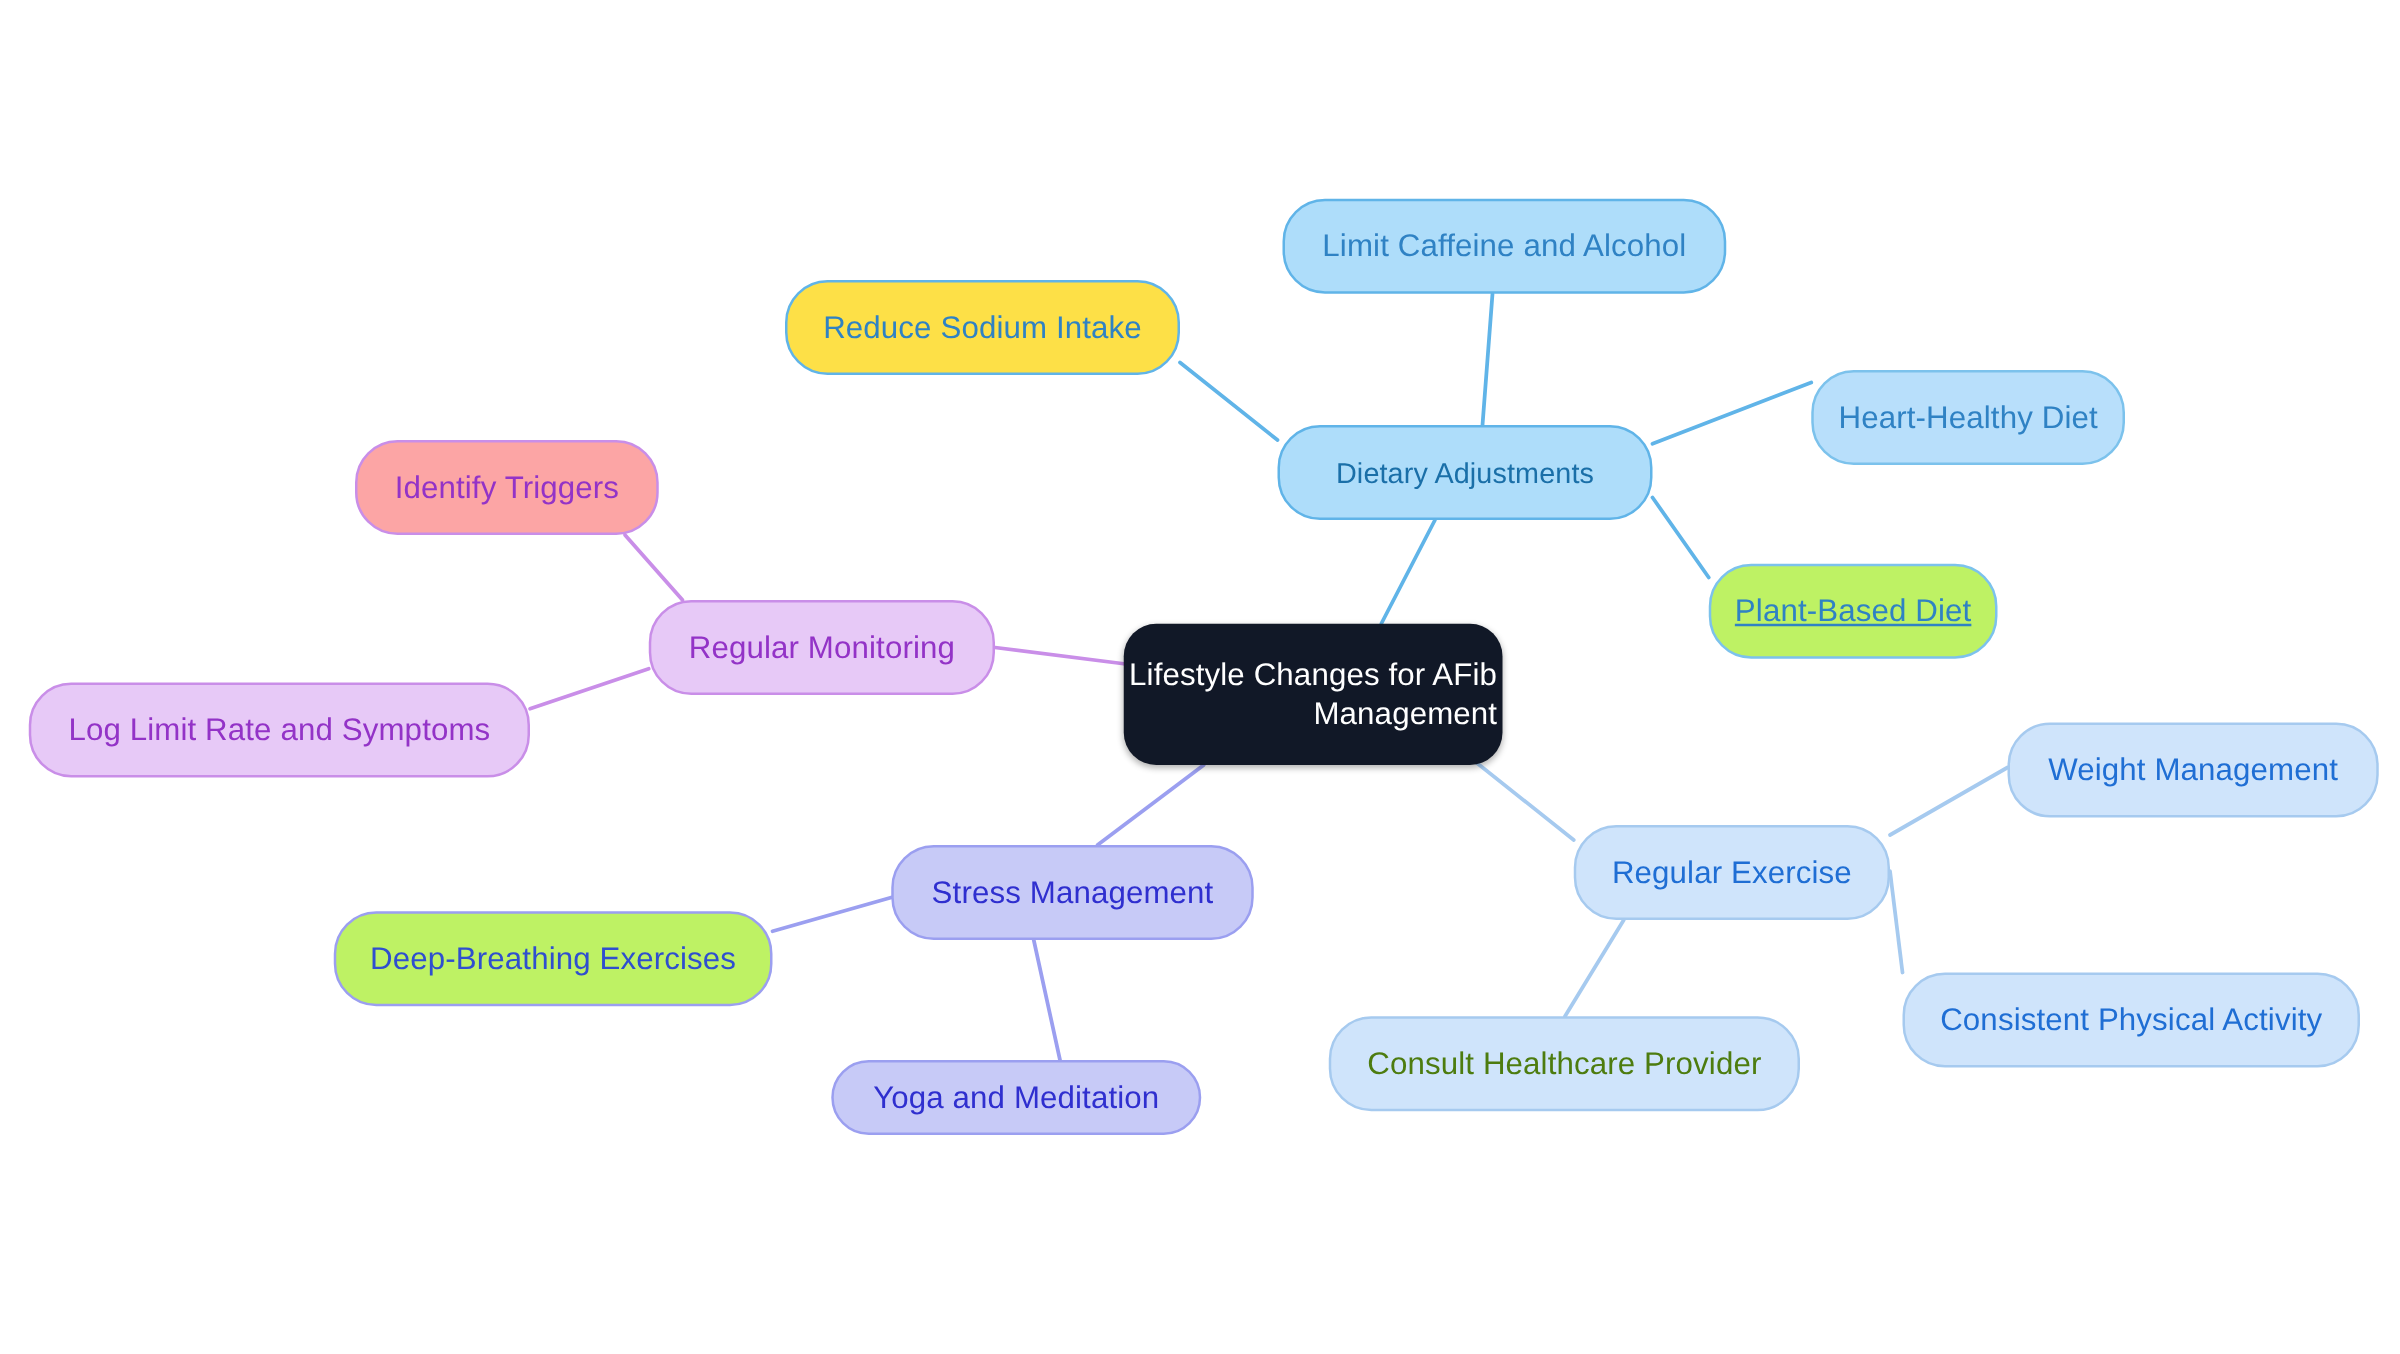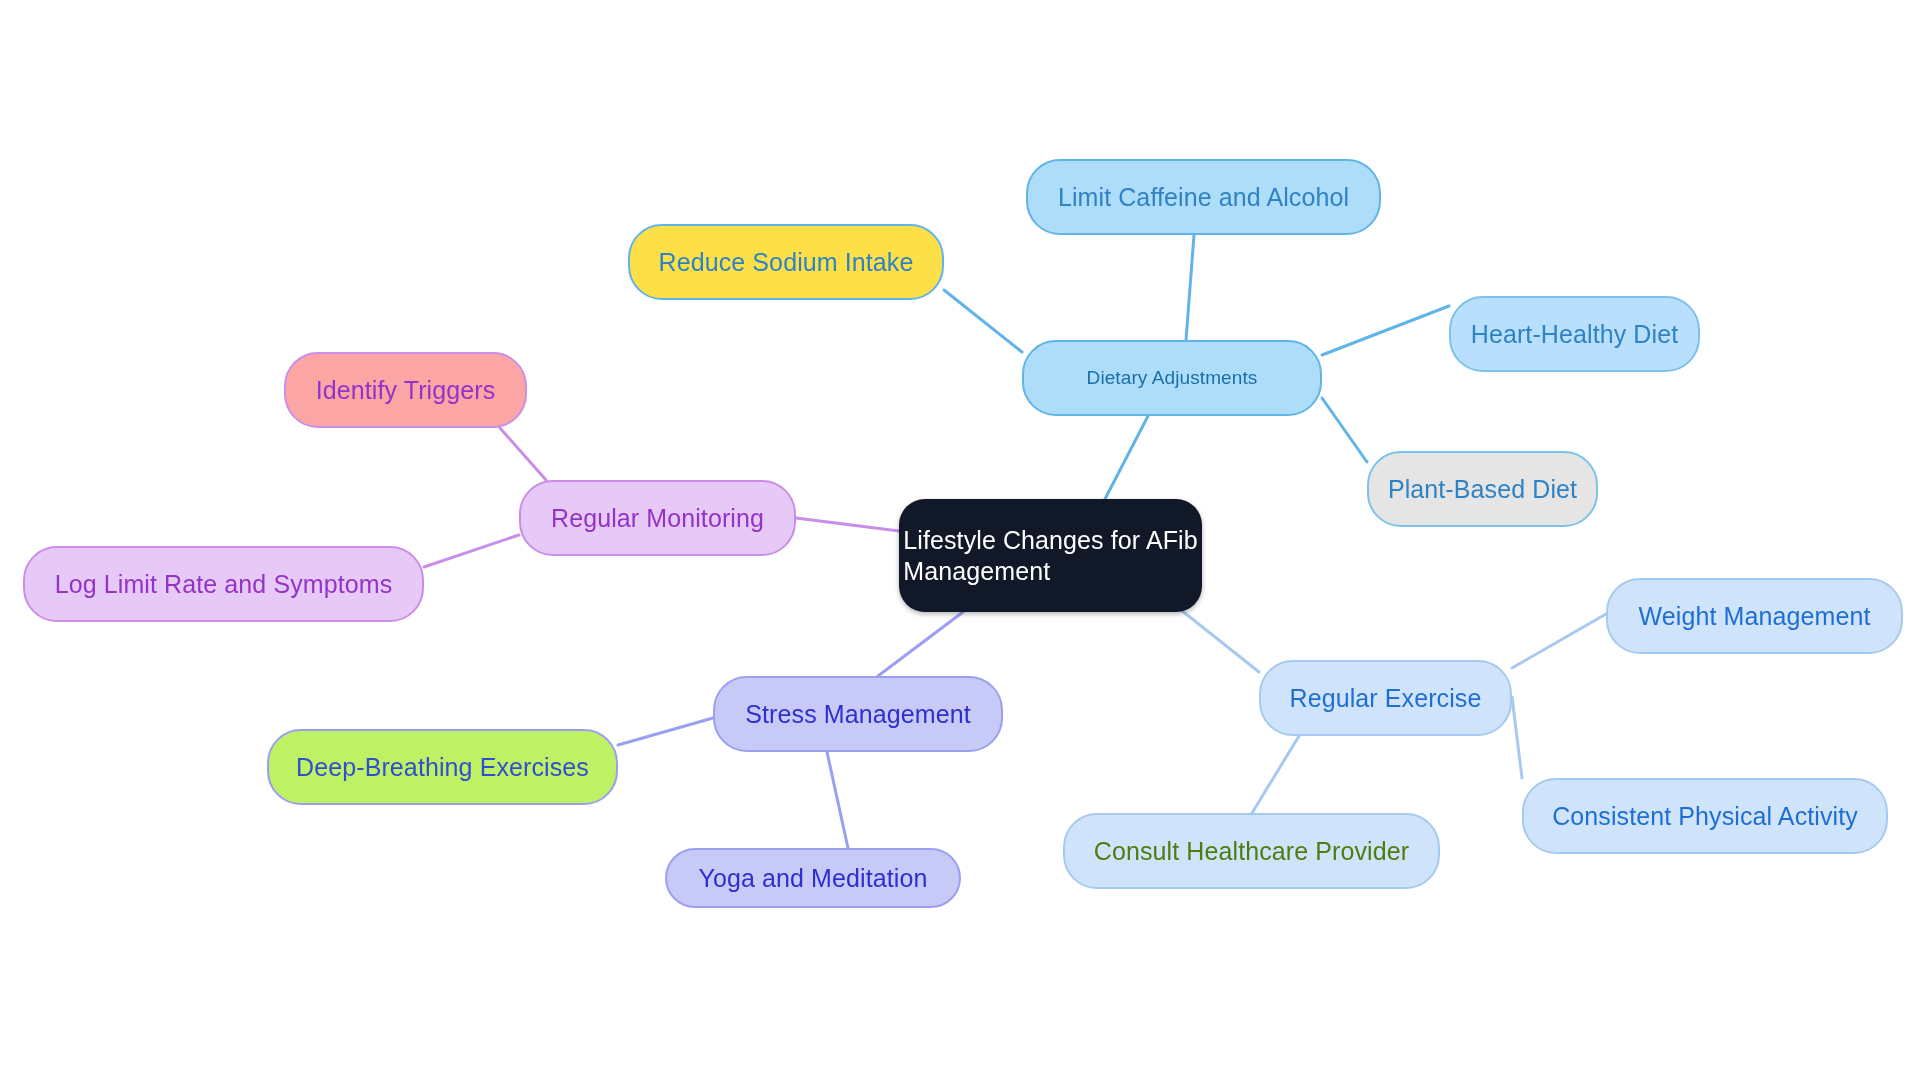--- a/index.html
+++ b/index.html
@@ -27,21 +27,21 @@
     width: 1920px;
     height: 1083px;
     pointer-events: none;
   }
   .node {
     position: absolute;
     box-sizing: border-box;
     display: flex;
     align-items: center;
     justify-content: center;
-    text-align: left;
+    text-align: right;
     border-radius: 34px;
     border-style: solid;
     border-width: 2px;
     line-height: 1.22;
     white-space: pre-line;
     letter-spacing: 0.1px;
     -webkit-font-smoothing: antialiased;
   }
   .node.root {
     border-radius: 26px;
@@ -70,25 +70,25 @@
       <line x1="713" y1="718" x2="618" y2="745" stroke="#9b9ff0" stroke-width="3" stroke-linecap="round"></line>
       <line x1="827" y1="752" x2="848" y2="848" stroke="#9b9ff0" stroke-width="3" stroke-linecap="round"></line>
       <line x1="1176" y1="606" x2="1259" y2="672" stroke="#a6caef" stroke-width="3" stroke-linecap="round"></line>
       <line x1="1512" y1="668" x2="1606" y2="614" stroke="#a6caef" stroke-width="3" stroke-linecap="round"></line>
       <line x1="1512" y1="697" x2="1522" y2="778" stroke="#a6caef" stroke-width="3" stroke-linecap="round"></line>
       <line x1="1299" y1="736" x2="1252" y2="813" stroke="#a6caef" stroke-width="3" stroke-linecap="round"></line>
     </svg>
   <div id="node-layer">
       <div class="node root" style="left: 899px; top: 499px; width: 303px; height: 113px; background: rgb(17, 24, 39); border-color: rgb(17, 24, 39); color: rgb(255, 255, 255); font-size: 25px;"><span class="node-label">Lifestyle Changes for AFib
 Management</span></div>
-      <div class="node" style="left: 1022px; top: 340px; width: 300px; height: 76px; background: rgb(174, 221, 250); border-color: rgb(96, 180, 232); color: rgb(26, 111, 168); font-size: 19px;"><span class="node-label">Dietary Adjustments</span></div>
+      <div class="node" style="left: 1022px; top: 340px; width: 300px; height: 76px; background: rgb(174, 221, 250); border-color: rgb(96, 180, 232); color: rgb(26, 111, 168); font-size: 23px;"><span class="node-label">Dietary Adjustments</span></div>
       <div class="node" style="left: 1026px; top: 159px; width: 355px; height: 76px; background: rgb(174, 221, 250); border-color: rgb(96, 180, 232); color: rgb(47, 130, 196); font-size: 25px;"><span class="node-label">Limit Caffeine and Alcohol</span></div>
       <div class="node" style="left: 628px; top: 224px; width: 316px; height: 76px; background: #fde047; border-color: rgb(96, 180, 232); color: rgb(47, 130, 196); font-size: 25px;"><span class="node-label">Reduce Sodium Intake</span></div>
       <div class="node" style="left: 1449px; top: 268px; width: 251px; height: 76px; background: rgb(184, 223, 251); border-color: rgb(124, 194, 236); color: rgb(47, 130, 196); font-size: 25px; margin-top: 28px;"><span class="node-label">Heart-Healthy Diet</span></div>
-      <div class="node" style="left: 1367px; top: 451px; width: 231px; height: 76px; background: #e5e5e5; border-color: rgb(124, 194, 236); color: rgb(47, 130, 196); font-size: 25px;"><span class="node-label">Plant-Based Diet</span></div>
+      <div class="node" style="left: 1367px; top: 451px; width: 231px; height: 76px; background: #bef264; border-color: rgb(124, 194, 236); color: rgb(47, 130, 196); font-size: 25px; text-decoration: underline;"><span class="node-label">Plant-Based Diet</span></div>
       <div class="node" style="left: 519px; top: 480px; width: 277px; height: 76px; background: rgb(231, 201, 247); border-color: rgb(201, 142, 232); color: rgb(147, 51, 199); font-size: 25px;"><span class="node-label">Regular Monitoring</span></div>
       <div class="node" style="left: 284px; top: 352px; width: 243px; height: 76px; background: #fca5a5; border-color: rgb(201, 142, 232); color: rgb(147, 51, 199); font-size: 25px;"><span class="node-label">Identify Triggers</span></div>
       <div class="node" style="left: 23px; top: 546px; width: 401px; height: 76px; background: rgb(231, 201, 247); border-color: rgb(201, 142, 232); color: rgb(147, 51, 199); font-size: 25px;"><span class="node-label">Log Limit Rate and Symptoms</span></div>
       <div class="node" style="left: 713px; top: 676px; width: 290px; height: 76px; background: rgb(199, 202, 247); border-color: rgb(155, 159, 240); color: rgb(47, 47, 207); font-size: 25px;"><span class="node-label">Stress Management</span></div>
       <div class="node" style="left: 267px; top: 729px; width: 351px; height: 76px; background: #bef264; border-color: rgb(155, 159, 240); color: rgb(47, 79, 207); font-size: 25px;"><span class="node-label">Deep-Breathing Exercises</span></div>
       <div class="node" style="left: 665px; top: 848px; width: 296px; height: 60px; background: rgb(199, 202, 247); border-color: rgb(155, 159, 240); color: rgb(47, 47, 207); font-size: 25px;"><span class="node-label">Yoga and Meditation</span></div>
       <div class="node" style="left: 1259px; top: 660px; width: 253px; height: 76px; background: rgb(207, 228, 251); border-color: rgb(166, 202, 239); color: rgb(31, 110, 212); font-size: 25px;"><span class="node-label">Regular Exercise</span></div>
       <div class="node" style="left: 1606px; top: 578px; width: 297px; height: 76px; background: rgb(207, 228, 251); border-color: rgb(166, 202, 239); color: rgb(31, 110, 212); font-size: 25px;"><span class="node-label">Weight Management</span></div>
       <div class="node" style="left: 1522px; top: 778px; width: 366px; height: 76px; background: rgb(207, 228, 251); border-color: rgb(166, 202, 239); color: rgb(31, 110, 212); font-size: 25px;"><span class="node-label">Consistent Physical Activity</span></div>
       <div class="node" style="left: 1063px; top: 813px; width: 377px; height: 76px; background: rgb(207, 228, 251); border-color: rgb(166, 202, 239); color: #4d7c0f; font-size: 25px;"><span class="node-label">Consult Healthcare Provider</span></div>

